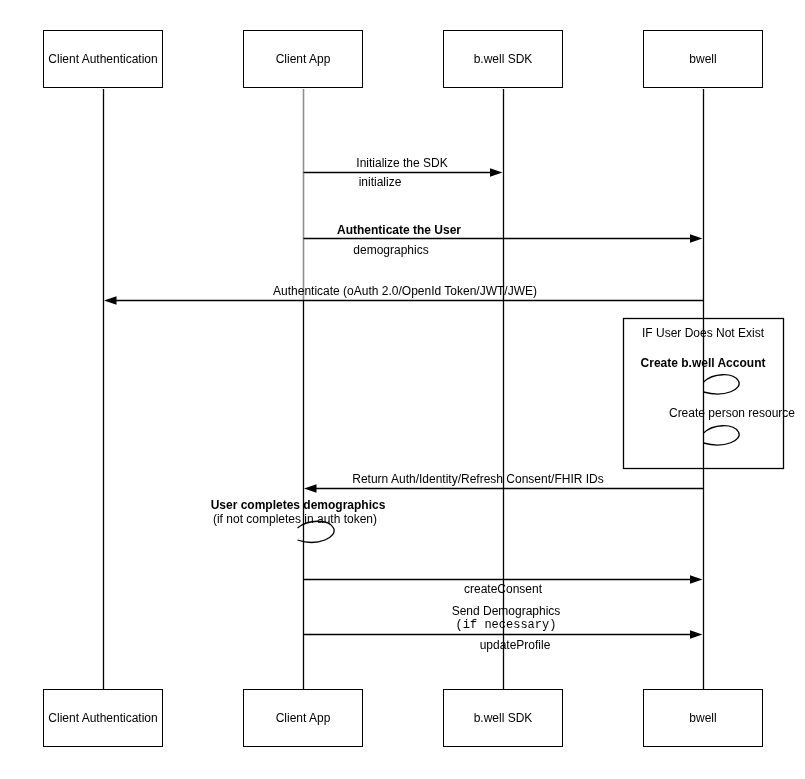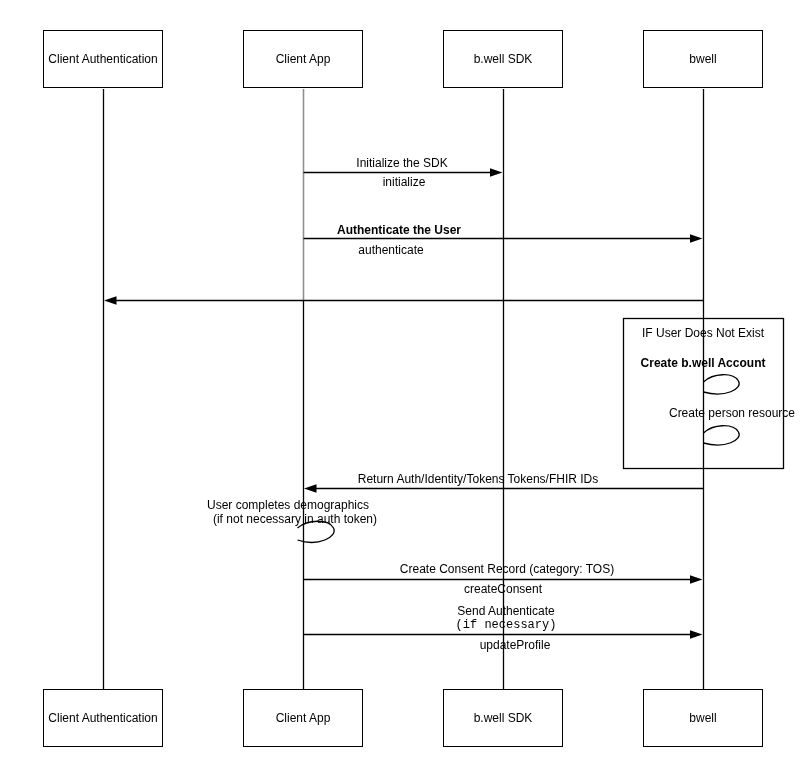--- a/index.html
+++ b/index.html
@@ -111,35 +111,35 @@
     <span>Client App</span>
   </div>
   <div class="actor-box" style="left:443px; top:689px;">
     <span>b.well SDK</span>
   </div>
   <div class="actor-box" style="left:643px; top:689px;">
     <span>bwell</span>
   </div>
 
   <div class="lbl" style="left:402px; top:157px;">Initialize the SDK</div>
-  <div class="lbl" style="left:404px; top:176px;">initialize</div>
+  <div class="lbl" style="left:380px; top:176px;">initialize</div>
 
   <div class="lbl" style="left:399px; top:224px;font-weight:bold;">Authenticate the User</div>
-  <div class="lbl" style="left:391px; top:244px;">authenticate</div>
+  <div class="lbl" style="left:391px; top:244px;">demographics</div>
 
+  <div class="lbl" style="left:405px; top:285px;">Authenticate (oAuth 2.0/OpenId Token/JWT/JWE)</div>
 
-  <div class="lbl" style="left:478px; top:473px;">Return Auth/Identity/Tokens Tokens/FHIR IDs</div>
+  <div class="lbl" style="left:478px; top:473px;">Return Auth/Identity/Refresh Consent/FHIR IDs</div>
 
-  <div class="lbl" style="left:507px; top:563px;">Create Consent Record (category: TOS)</div>
   <div class="lbl" style="left:503px; top:583px;text-align:center;">createConsent</div>
 
-  <div class="lbl" style="left:506px; top:605px;">Send Authenticate</div>
+  <div class="lbl" style="left:506px; top:605px;">Send Demographics</div>
   <div class="lbl" style="left:506px; top:619px;font-family:Liberation Mono, monospace;">(if necessary)</div>
   <div class="lbl" style="left:503px; top:639px;margin-left:12px;">updateProfile</div>
 
   <div class="lbl" style="left:703px; top:327px;">IF User Does Not Exist</div>
   <div class="lbl" style="left:703px; top:357px;font-weight:bold;">Create b.well Account</div>
   <div class="lbl" style="left:732px; top:407px;">Create person resource</div>
 
-  <div class="lbl" style="left:288px; top:499px;">User completes demographics</div>
-  <div class="lbl" style="left:295px; top:513px;">(if not necessary in auth token)</div>
+  <div class="lbl" style="left:298px; top:499px;font-weight:bold;">User completes demographics</div>
+  <div class="lbl" style="left:295px; top:513px;">(if not completes in auth token)</div>
 
 </div>
 
 </body></html>

